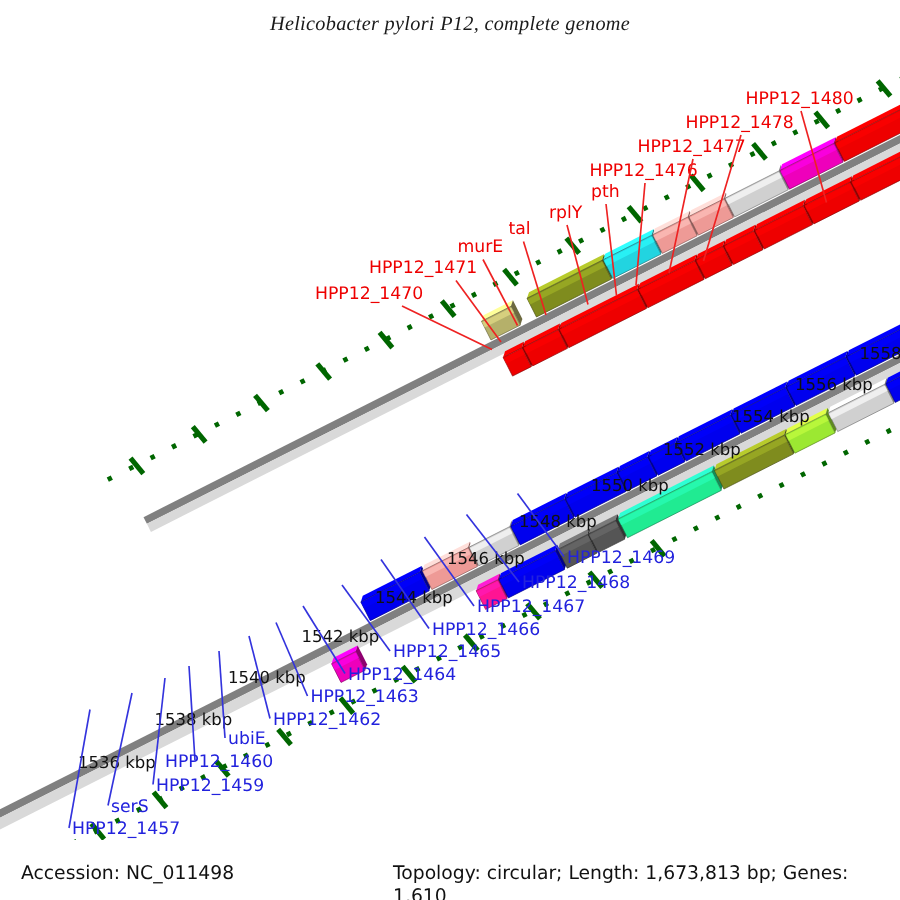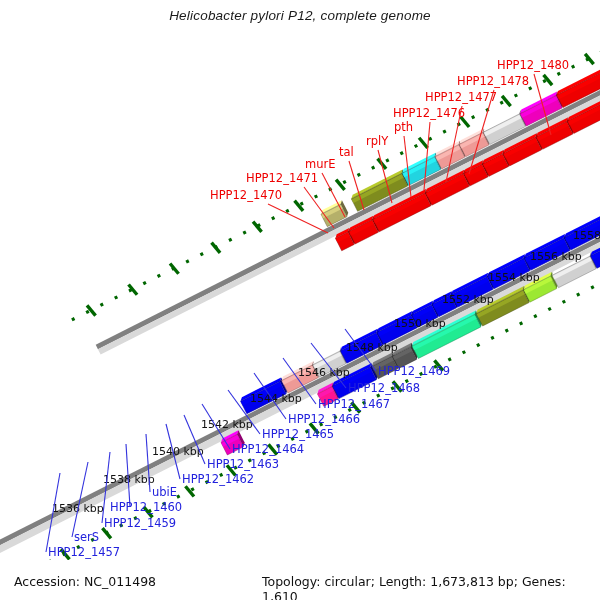--- a/index.html
+++ b/index.html
@@ -6,21 +6,21 @@
   html,body{margin:0;padding:0;}
   body{
     width:600px;height:600px;background:#ffffff;overflow:hidden;position:relative;
     font-family:"DejaVu Sans","Liberation Sans",sans-serif;
   }
   #stage{position:absolute;left:0;top:0;width:600px;height:600px;overflow:hidden;}
 
   .title{
     position:absolute;left:0;top:8px;width:600px;text-align:center;
     font-style:italic;font-size:13.5px;color:#1a1a1a;letter-spacing:.2px;
-    font-family:Liberation Sans, sans-serif;
+    font-family:Liberation Serif, serif;
   }
   .footer{position:absolute;bottom:8px;left:0;width:600px;height:18px;margin-top:19px;}
   .footer .acc{position:absolute;left:14px;top:0;font-size:12.5px;color:#111;}
   .footer .topo{position:absolute;left:262px;top:0;font-size:12.5px;color:#111;}
 
   svg#map{position:absolute;left:0;top:0;width:600px;height:600px;display:block;}
 
   text.lbl{font-family:"DejaVu Sans","Liberation Sans",sans-serif;font-size:11.5px;}
   text.red{fill:#ee0000;}
   text.blue{fill:#2222dd;}

